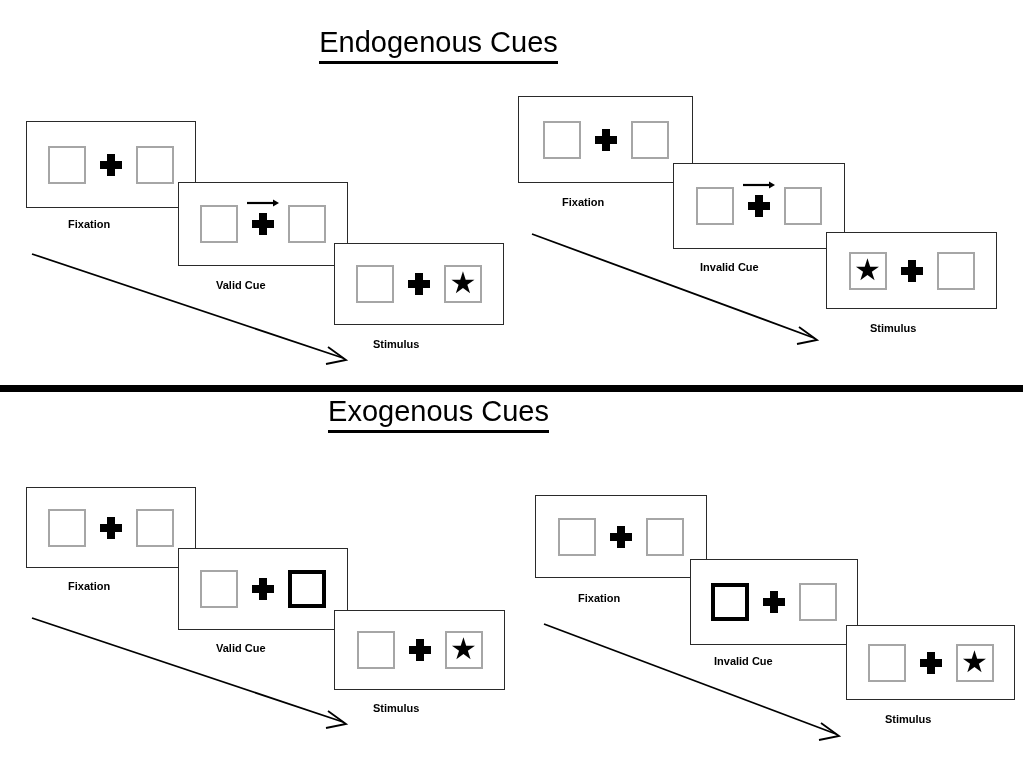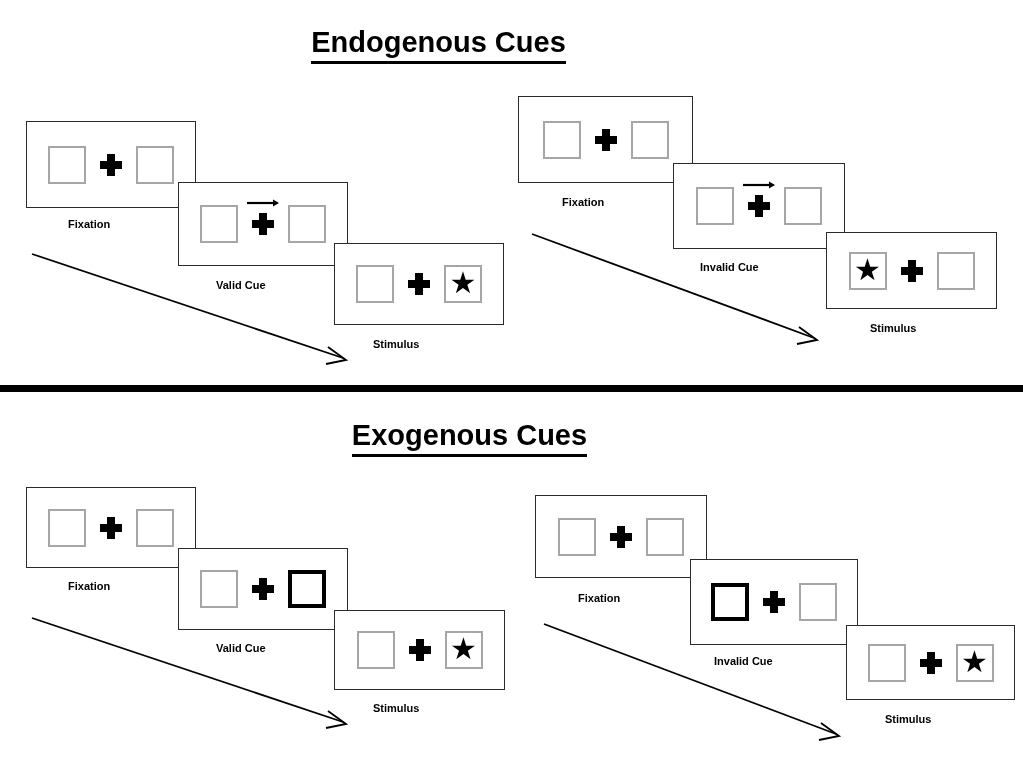--- a/index.html
+++ b/index.html
@@ -12,21 +12,21 @@
     overflow:hidden;
     position:relative;
   }
   #stage{position:absolute;left:0;top:0;width:1023px;height:767px;}
 
   
   .section-title{
     position:absolute;
     width:877px;
     text-align:center;
-    font-weight:bold;
+    font-weight:normal;
     font-size:29px;
     letter-spacing:0px;
     color:#000;
   }
   .section-title span{
     display:inline-block;
     border-bottom:3px solid #000;
     padding-bottom:2px;
   }
 
@@ -219,21 +219,21 @@
   </div>
   <div class="stage-label" style="left:870px;top:322px;">Stimulus</div>
 
   <svg class="seq-arrow" style="left:528px;top:228px;width:300px;height:122px;" viewBox="0 0 300 122">
     <line x1="4" y1="6" x2="286" y2="110" stroke="#000" stroke-width="1.8"></line>
     <polyline points="271,99 289,112 269,116" fill="none" stroke="#000" stroke-width="1.8"></polyline>
   </svg>
 
   <div class="divider" style="top:385px;"></div>
 
-  <div class="section-title" style="left:0;top:419px;padding-left:31px;">
+  <div class="section-title" style="left:0;top:395px;">
     <span>Exogenous Cues</span>
   </div>
 
   <div class="frame" style="left:26px;top:487px;width:170px;height:81px;">
     <div class="frame-inner">
       <div class="pbox"></div>
       <div class="plus">
         <div class="bar-h"></div>
           <div class="bar-v"></div>
       </div>

